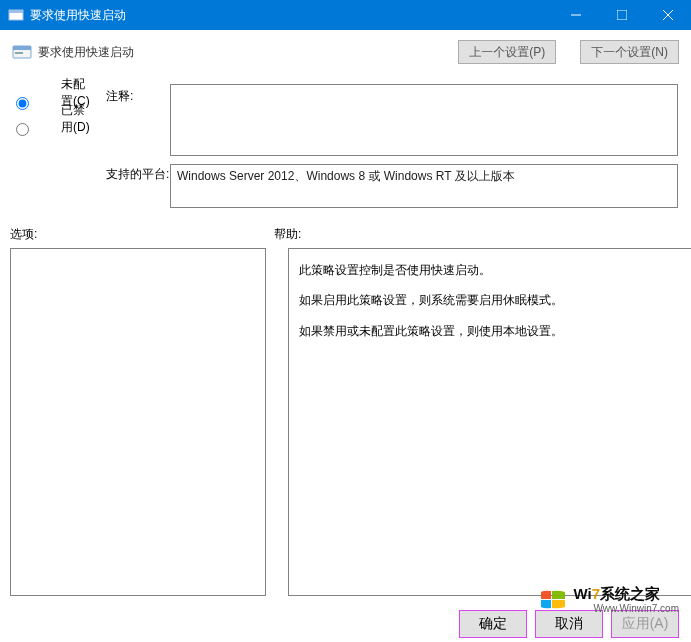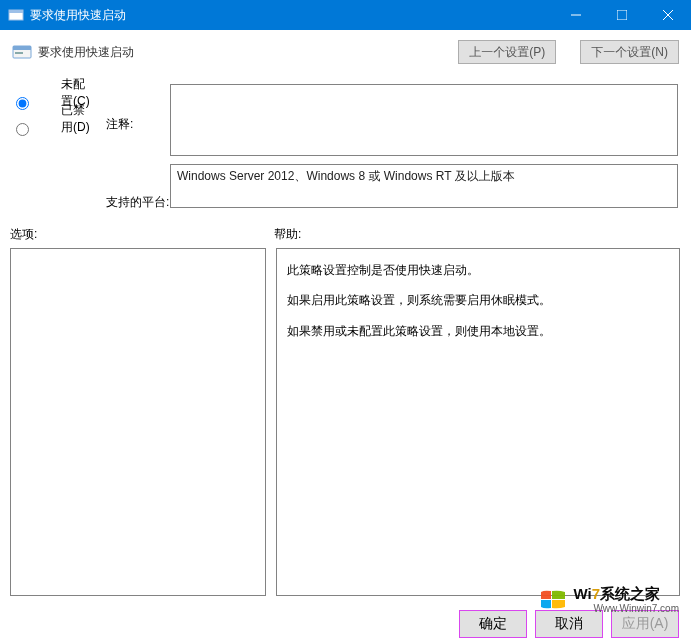--- a/index.html
+++ b/index.html
@@ -15,32 +15,32 @@
   .row-header .hicon { width: 20px; height: 20px; margin-right: 6px; display:inline-flex; align-items:center; justify-content:center; }
   .row-header .htitle { flex: 1; color: #333; }
   .navbtns { display: flex; gap: 24px; margin-left: auto; }
   .navbtn { min-width: 96px; height: 24px; border: 1px solid #adadad; background: #e1e1e1; color: #555; font-size: 12px; cursor: default; padding: 0 10px; }
   
   .radio-block { position: absolute; top: 86px; left: 12px; width: 82px; }
   .radio-item { display: flex; align-items: flex-end; height: 26px; padding: 2px 4px; cursor: pointer; gap: 28px; }
   .radio-item input { margin-right: 4px; }
   .radio-item.highlight { border: 2px solid #d24a3e; padding: 0 2px; height: 28px; }
   
-  .labels-col { position:absolute; left:106px;margin-top:28px; }
+  .labels-col { position:absolute; left:106px; }
   .lbl-comment { top: 88px; }
   .lbl-platform { top: 166px; }
   
   .comment-box { position:absolute; left: 170px; top: 84px; width: 508px; height: 72px; border: 1px solid #828282; background: #fff; overflow-y: scroll; padding: 4px; font-size:12px; }
   .platform-box { position:absolute; left: 170px; top: 164px; width: 508px; height: 44px; border: 1px solid #828282; background: #fff; overflow-y: scroll; padding: 3px 6px; font-size:12px; color:#222; }
   
   .lbl-options { position:absolute; left: 10px; top: 226px; text-align: right; }
   .lbl-help    { position:absolute; left: 274px; top: 226px; }
   
   .options-pane { position:absolute; left: 10px; top: 248px; width: 256px; height: 348px; border:1px solid #828282; background:#fff; }
-  .help-pane    { position:absolute; left: 276px; top: 248px; width: 404px; height: 348px; border:1px solid #828282; background:#fff; padding: 8px 10px; line-height: 2.2; overflow-y: auto; }
+  .help-pane    { position:absolute; left: 288px; top: 248px; width: 404px; height: 348px; border:1px solid #828282; background:#fff; padding: 8px 10px; line-height: 2.2; overflow-y: auto; }
   .help-pane p { margin-bottom: 4px; }
   
   .footer { position:absolute; left:0; bottom:0; width:100%; height: 36px; display:flex; align-items:center; justify-content:flex-end; padding-right: 12px; gap: 8px; }
   .footer .fbtn { min-width: 68px; height: 28px; border:1px solid #d946ef; background:#e1e1e1; font-size:14px; }
   .footer .fbtn.disabled { color:#9a9a9a; }
   
   .watermark { position:absolute; right: 12px; bottom: 28px; display:flex; align-items:center; gap:6px; opacity:.95; pointer-events:none; }
   .watermark .wm-flag { width:28px; height:28px; }
   .watermark .wm-txt { text-align:left; line-height:1.1; }
   .watermark .wm-main { font-size:15px; font-weight:bold; }

